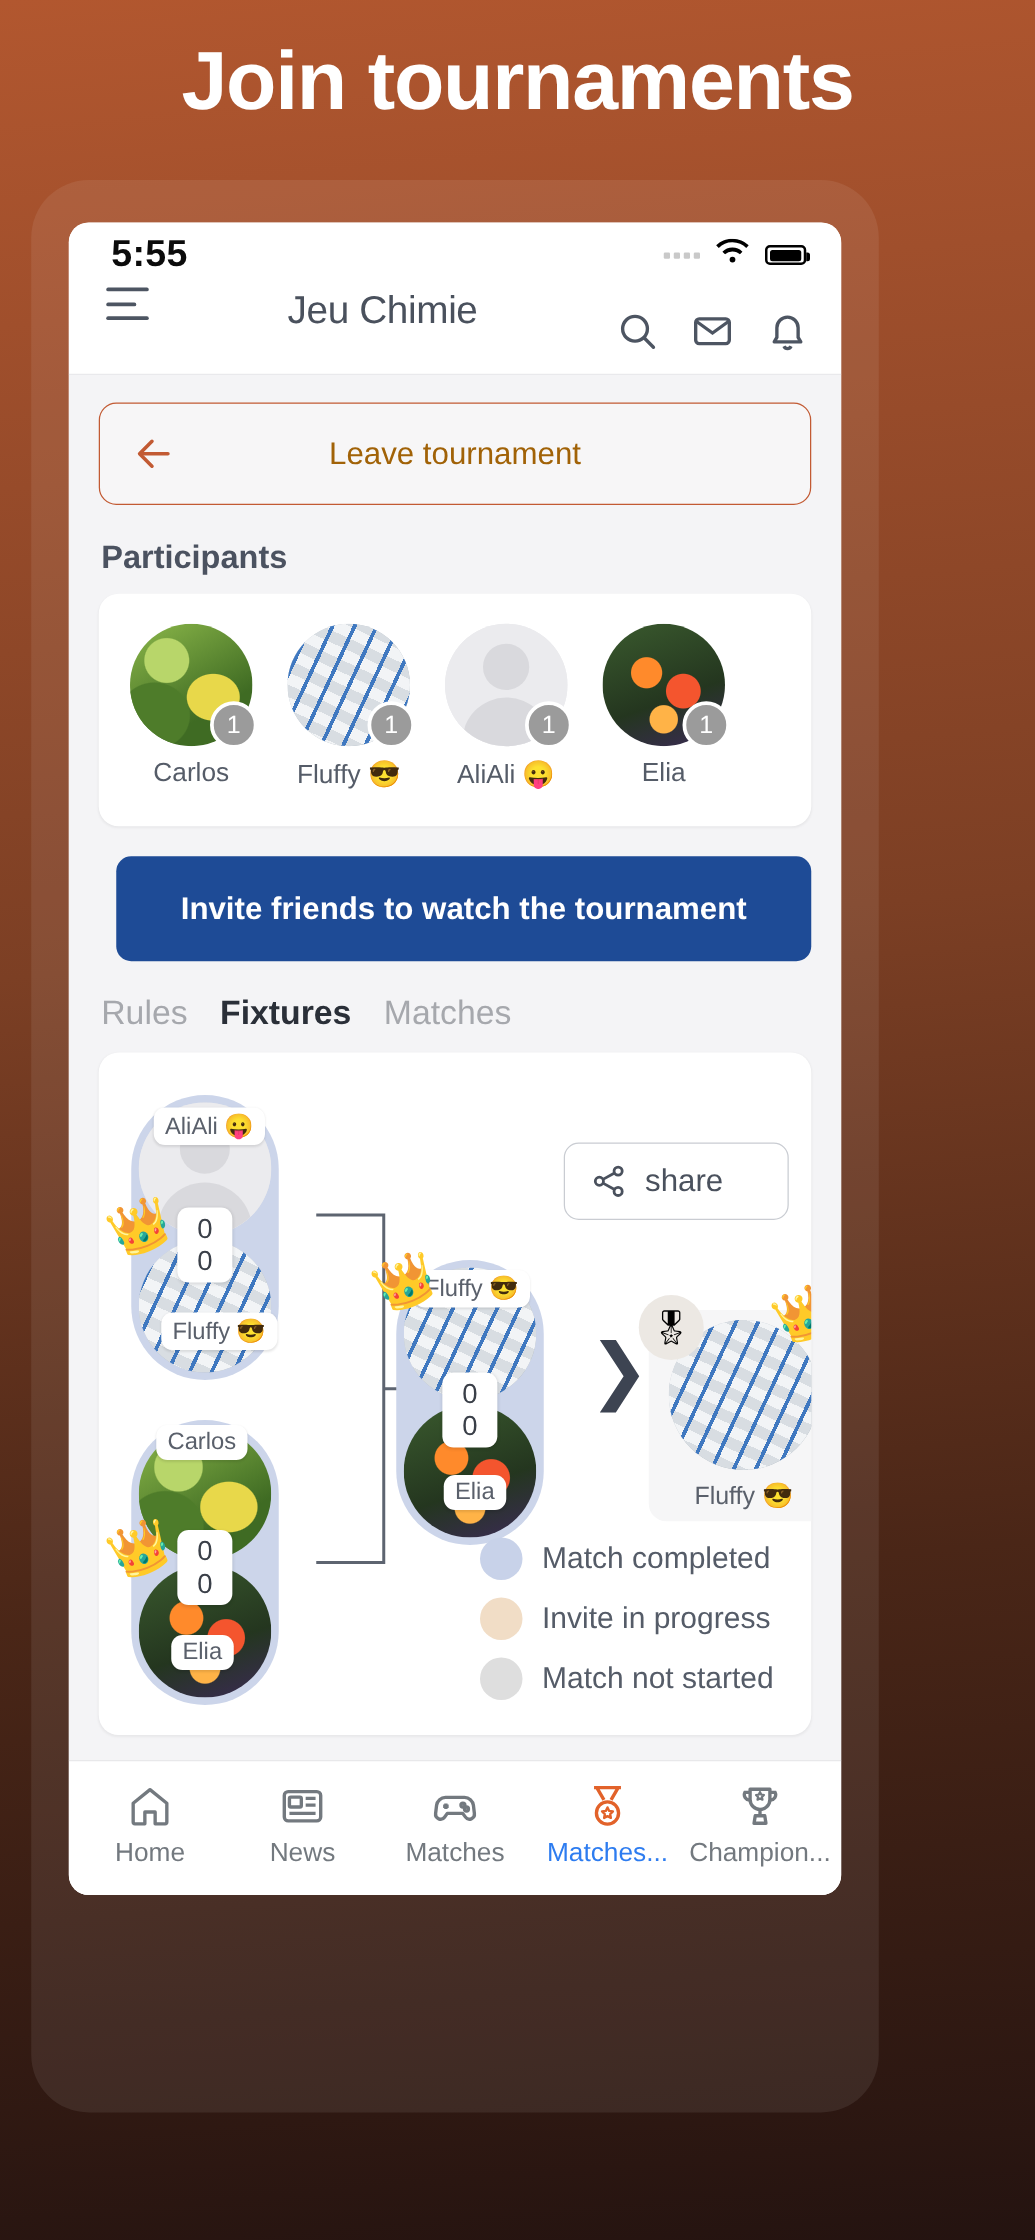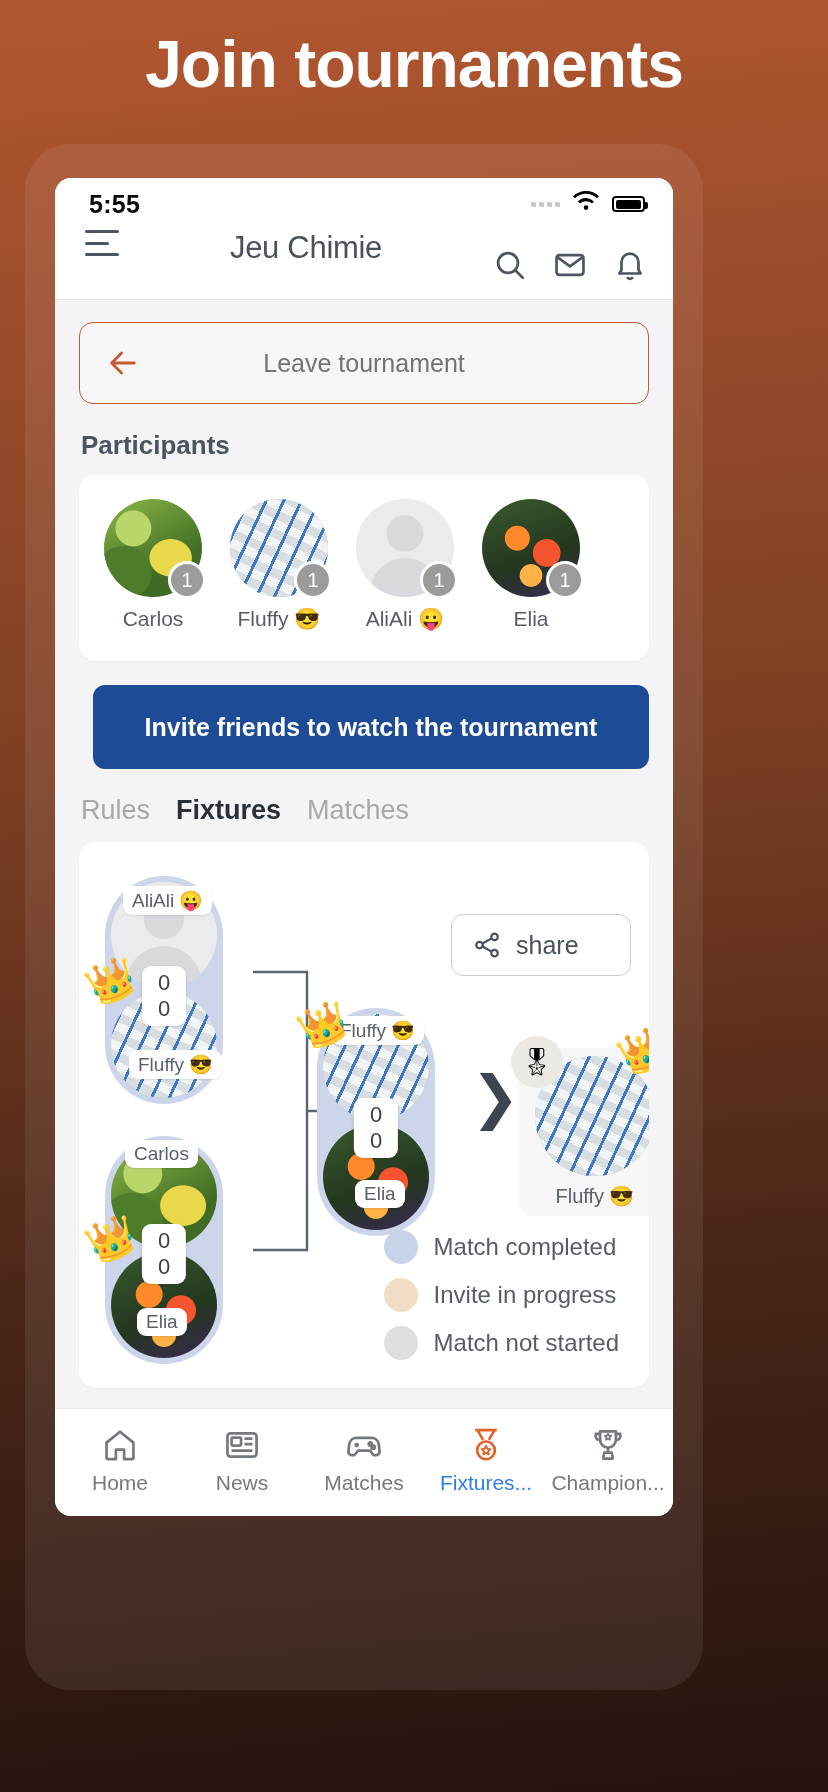--- a/index.html
+++ b/index.html
@@ -23,21 +23,21 @@
   .device{
     position:absolute; left:55px; top:178px; width:618px; height:1338px;
     background:#fff; border-radius:16px; overflow:hidden;
     display:flex; flex-direction:column;
   }
   
   .statusbar{
     height:52px; flex:0 0 52px; display:flex; align-items:center;
     justify-content:space-between; padding:0 28px 0 34px; background:#fff;
   }
-  .status-time{ font-size:25px; font-weight:700; color:#0b0b0b; letter-spacing:.3px;}
+  .status-time{ font-size:30px; font-weight:700; color:#0b0b0b; letter-spacing:.3px;}
   .status-right{ display:flex; align-items:center; gap:11px;}
   .dots{ display:flex; gap:3px; align-items:flex-end;}
   .dots i{ width:5px; height:5px; background:#c9c9c9; border-radius:1px; display:block;}
   .bat{ width:33px; height:16px; border:2px solid #000; border-radius:4px; position:relative;}
   .bat::after{ content:""; position:absolute; right:-5px; top:4px; width:3px;height:7px;background:#000;border-radius:0 2px 2px 0;}
   .bat i{ position:absolute; left:1.5px; top:1.5px; bottom:1.5px; width:87%; background:#000; border-radius:2px; display:block;}
   
   .appbar{
     height:70px; flex:0 0 70px; display:flex; 
     padding:0 26px 0 30px; background:#fff; border-bottom:1px solid #e9e9ec;
@@ -53,21 +53,21 @@
   .ic svg{ width:100%; height:100%; display:block; }
   
   .screen{ flex:1; background:#f4f4f6; overflow:hidden; position:relative;}
   .pad{ padding:22px 24px 0 24px;}
   .leave-btn{
     height:82px; border:1.6px solid #c25a33; border-radius:14px; background:#f7f6f7;
     display:flex; align-items:center; padding:0 26px; position:relative; cursor:pointer;
   }
   .leave-arrow{ color:#c25a33; width:34px; height:34px;}
   .leave-label{
-    position:absolute; left:0; right:0; text-align:center; color:#737373;
+    position:absolute; left:0; right:0; text-align:center; color:#a16207;
     font-size:25px; pointer-events:none;
   }
   .section-title{ margin:26px 0 14px 2px; font-size:26px; font-weight:700; color:#4b5260;}
   .card{ background:#fff; border-radius:16px; box-shadow:0 1px 2px rgba(0,0,0,.05);}
   .participants{ padding:24px 22px 18px 22px; min-height:186px;}
   .p-row{ display:flex; gap:22px;}
   .p-item{ width:104px; display:flex; flex-direction:column; align-items:center;}
   .p-avwrap{ position:relative; width:98px; height:98px;}
   .p-av{ width:98px; height:98px; border-radius:50%; overflow:hidden; background:#e9e9ec; position:relative;}
   .p-badge{
@@ -413,21 +413,21 @@
     </div>
 
     <div class="nav-item active">
       <span class="nav-ic">
         <svg viewBox="0 0 24 24" fill="none" stroke="currentColor" stroke-width="1.7">
             <path d="M6.6 2.6l3.6 6.2M17.4 2.6l-3.6 6.2M5.2 2.6h13.6"></path>
             <circle cx="12" cy="15.4" r="5.6"></circle>
             <path d="M12 12.6l.85 1.75 1.9.28-1.38 1.35.33 1.9-1.7-.9-1.7.9.33-1.9-1.38-1.35 1.9-.28z" stroke-width="1.2" stroke-linejoin="round"></path>
           </svg>
       </span>
-      <span class="nav-lb">Fixtures...</span>
+      <span class="nav-lb">Matches...</span>
     </div>
 
     <div class="nav-item">
       <span class="nav-ic">
         <svg viewBox="0 0 24 24" fill="none" stroke="currentColor" stroke-width="1.7">
             <path d="M7 3.4h10v5.2a5 5 0 01-10 0z" stroke-linejoin="round"></path>
             <path d="M7 5h-2.6a2.6 2.6 0 002.6 3.8M17 5h2.6a2.6 2.6 0 01-2.6 3.8"></path>
             <path d="M12 13.6v3.2M9 20.6h6l-.6-3.8H9.6z" stroke-linejoin="round"></path>
             <path d="M12 4.8l.6 1.3 1.4.2-1 1 .25 1.4-1.25-.66-1.25.66.25-1.4-1-1 1.4-.2z" stroke-width="1.1" stroke-linejoin="round"></path>
           </svg>

